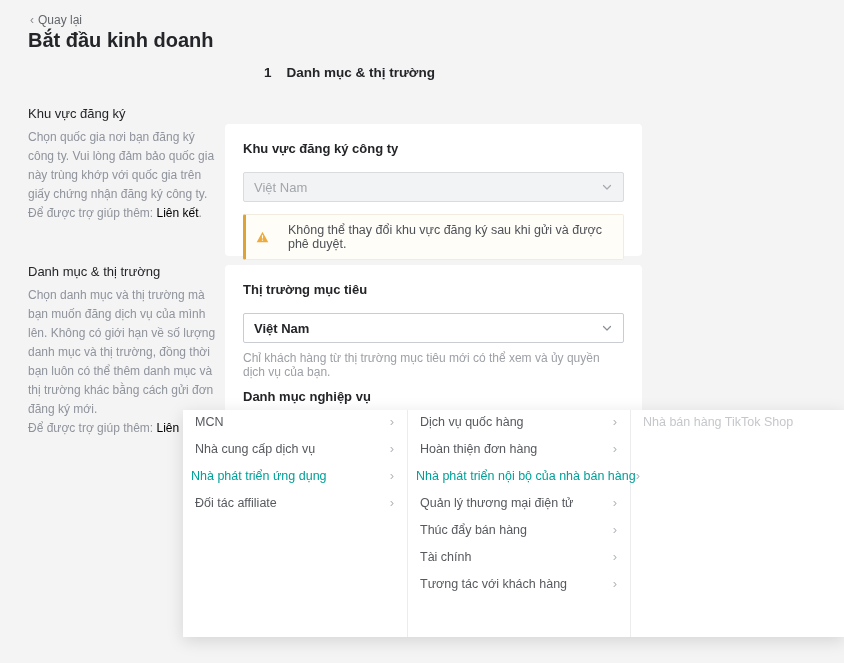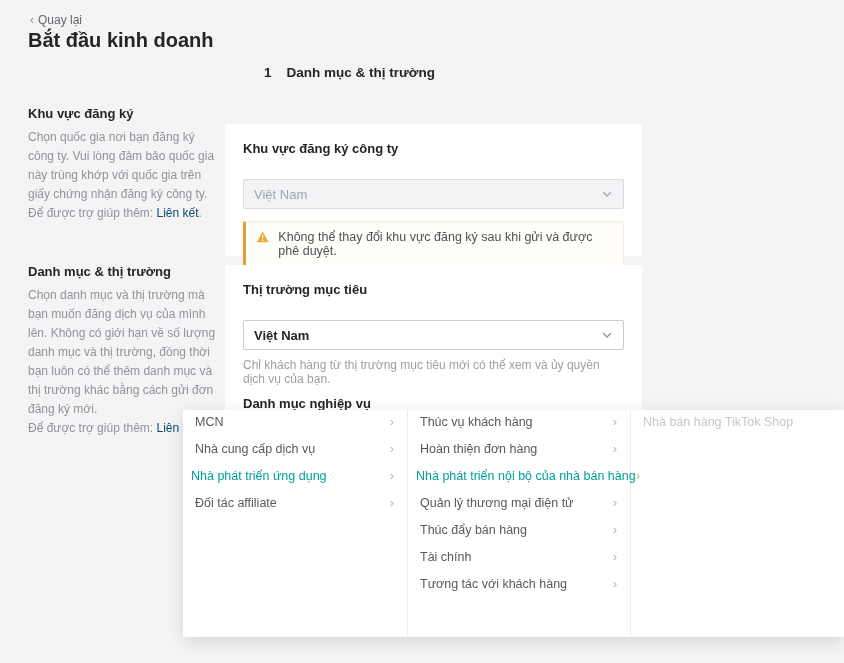--- a/index.html
+++ b/index.html
@@ -13,43 +13,43 @@
   
   .back-link { position:absolute; left:30px; top:13px; font-size:12px; color:#63666b; cursor:pointer; display:flex; align-items:center; gap:4px; }
   .back-chev { font-size:12px; color:#8a8d92; line-height:1; }
   .page-title { position:absolute; left:28px; top:29px; font-size:20px; font-weight:bold; color:#242528; }
   .stepper { position:absolute; left:264px; top:65px; display:flex; gap:15px; font-size:13.5px; font-weight:bold; color:#242528; }
 
   
   .side-section { position:absolute; left:28px; width:190px; }
   .side-1 { top:106px; }
   .side-2 { top:264px; }
-  .side-title { font-size:13px; font-weight:bold; margin-bottom:7px; color:#242528; }
+  .side-title { font-size:13px; font-weight:normal; margin-bottom:7px; color:#242528; }
   .side-body { font-size:12px; color:#8f939b; line-height:1.58; }
-  .link { color:#0c4a6e; cursor:pointer; }
+  .link { color:#000000; cursor:pointer; }
 
   
   .card { position:absolute; left:225px; width:417px; background:#fff; border-radius:4px; padding:17px 18px; }
   .card-1 { top:124px; height:132px; }
   .card-2 { top:265px; height:165px; border-radius:4px 4px 0 0; }
   .field-label { font-size:13px; font-weight:bold; color:#242528; }
   .select {
-    margin-top:23px; height:30px; border:1px solid #c9ccd0; border-radius:2px;
+    margin-top:16px; height:30px; border:1px solid #c9ccd0; border-radius:2px;
     display:flex; align-items:center; justify-content:space-between;
     padding:5px 10px; font-size:13px; background:#fff; cursor:pointer;
   }
   .select .sel-value { color:#242528; font-weight:bold; }
   .select.disabled { background:#f2f3f4; border-color:#d9dbde; cursor:not-allowed; }
   .select.disabled .sel-value { color:#a2a5aa; font-weight:normal; }
   .select.active { border-color:#00a098; }
   .select .placeholder { color:#b6bac0; font-weight:normal; }
   .chev-svg { flex:0 0 auto; }
 
   .warning {
-    margin-top:12px; display:flex; gap:9px;
+    margin-top:12px; display:flex; align-items:center; gap:19px;
     background:#fffdf8; border:1px solid #f1ecdd; border-left:3px solid #dfa235;
     padding:8px 10px; font-size:12.5px; color:#4e5156; border-radius:2px; min-height:34px;
   }
   .hint { margin-top:8px; font-size:12px; color:#9da0a6; }
   .lbl-2 { margin-top:10px; }
 
   
   .dropdown {
     position:absolute; left:183px; top:410px; width:661px; height:227px;
     background:#fff; box-shadow:0 4px 16px rgba(0,0,0,0.13); display:flex; z-index:5;
@@ -148,21 +148,21 @@
         <span class="chev">›</span>
       </div>
       <div class="menu-item">
         <span>Đối tác affiliate</span>
         <span class="chev">›</span>
       </div>
     </div>
 
     <div class="menu-col col-2">
       <div class="menu-item">
-        <span>Thúc vụ khách hàng</span>
+        <span>Dịch vụ quốc hàng</span>
         <span class="chev">›</span>
       </div>
       <div class="menu-item">
         <span>Hoàn thiện đơn hàng</span>
         <span class="chev">›</span>
       </div>
       <div class="menu-item selected">
         <span>Nhà phát triển nội bộ của nhà bán hàng</span>
         <span class="chev">›</span>
       </div>

